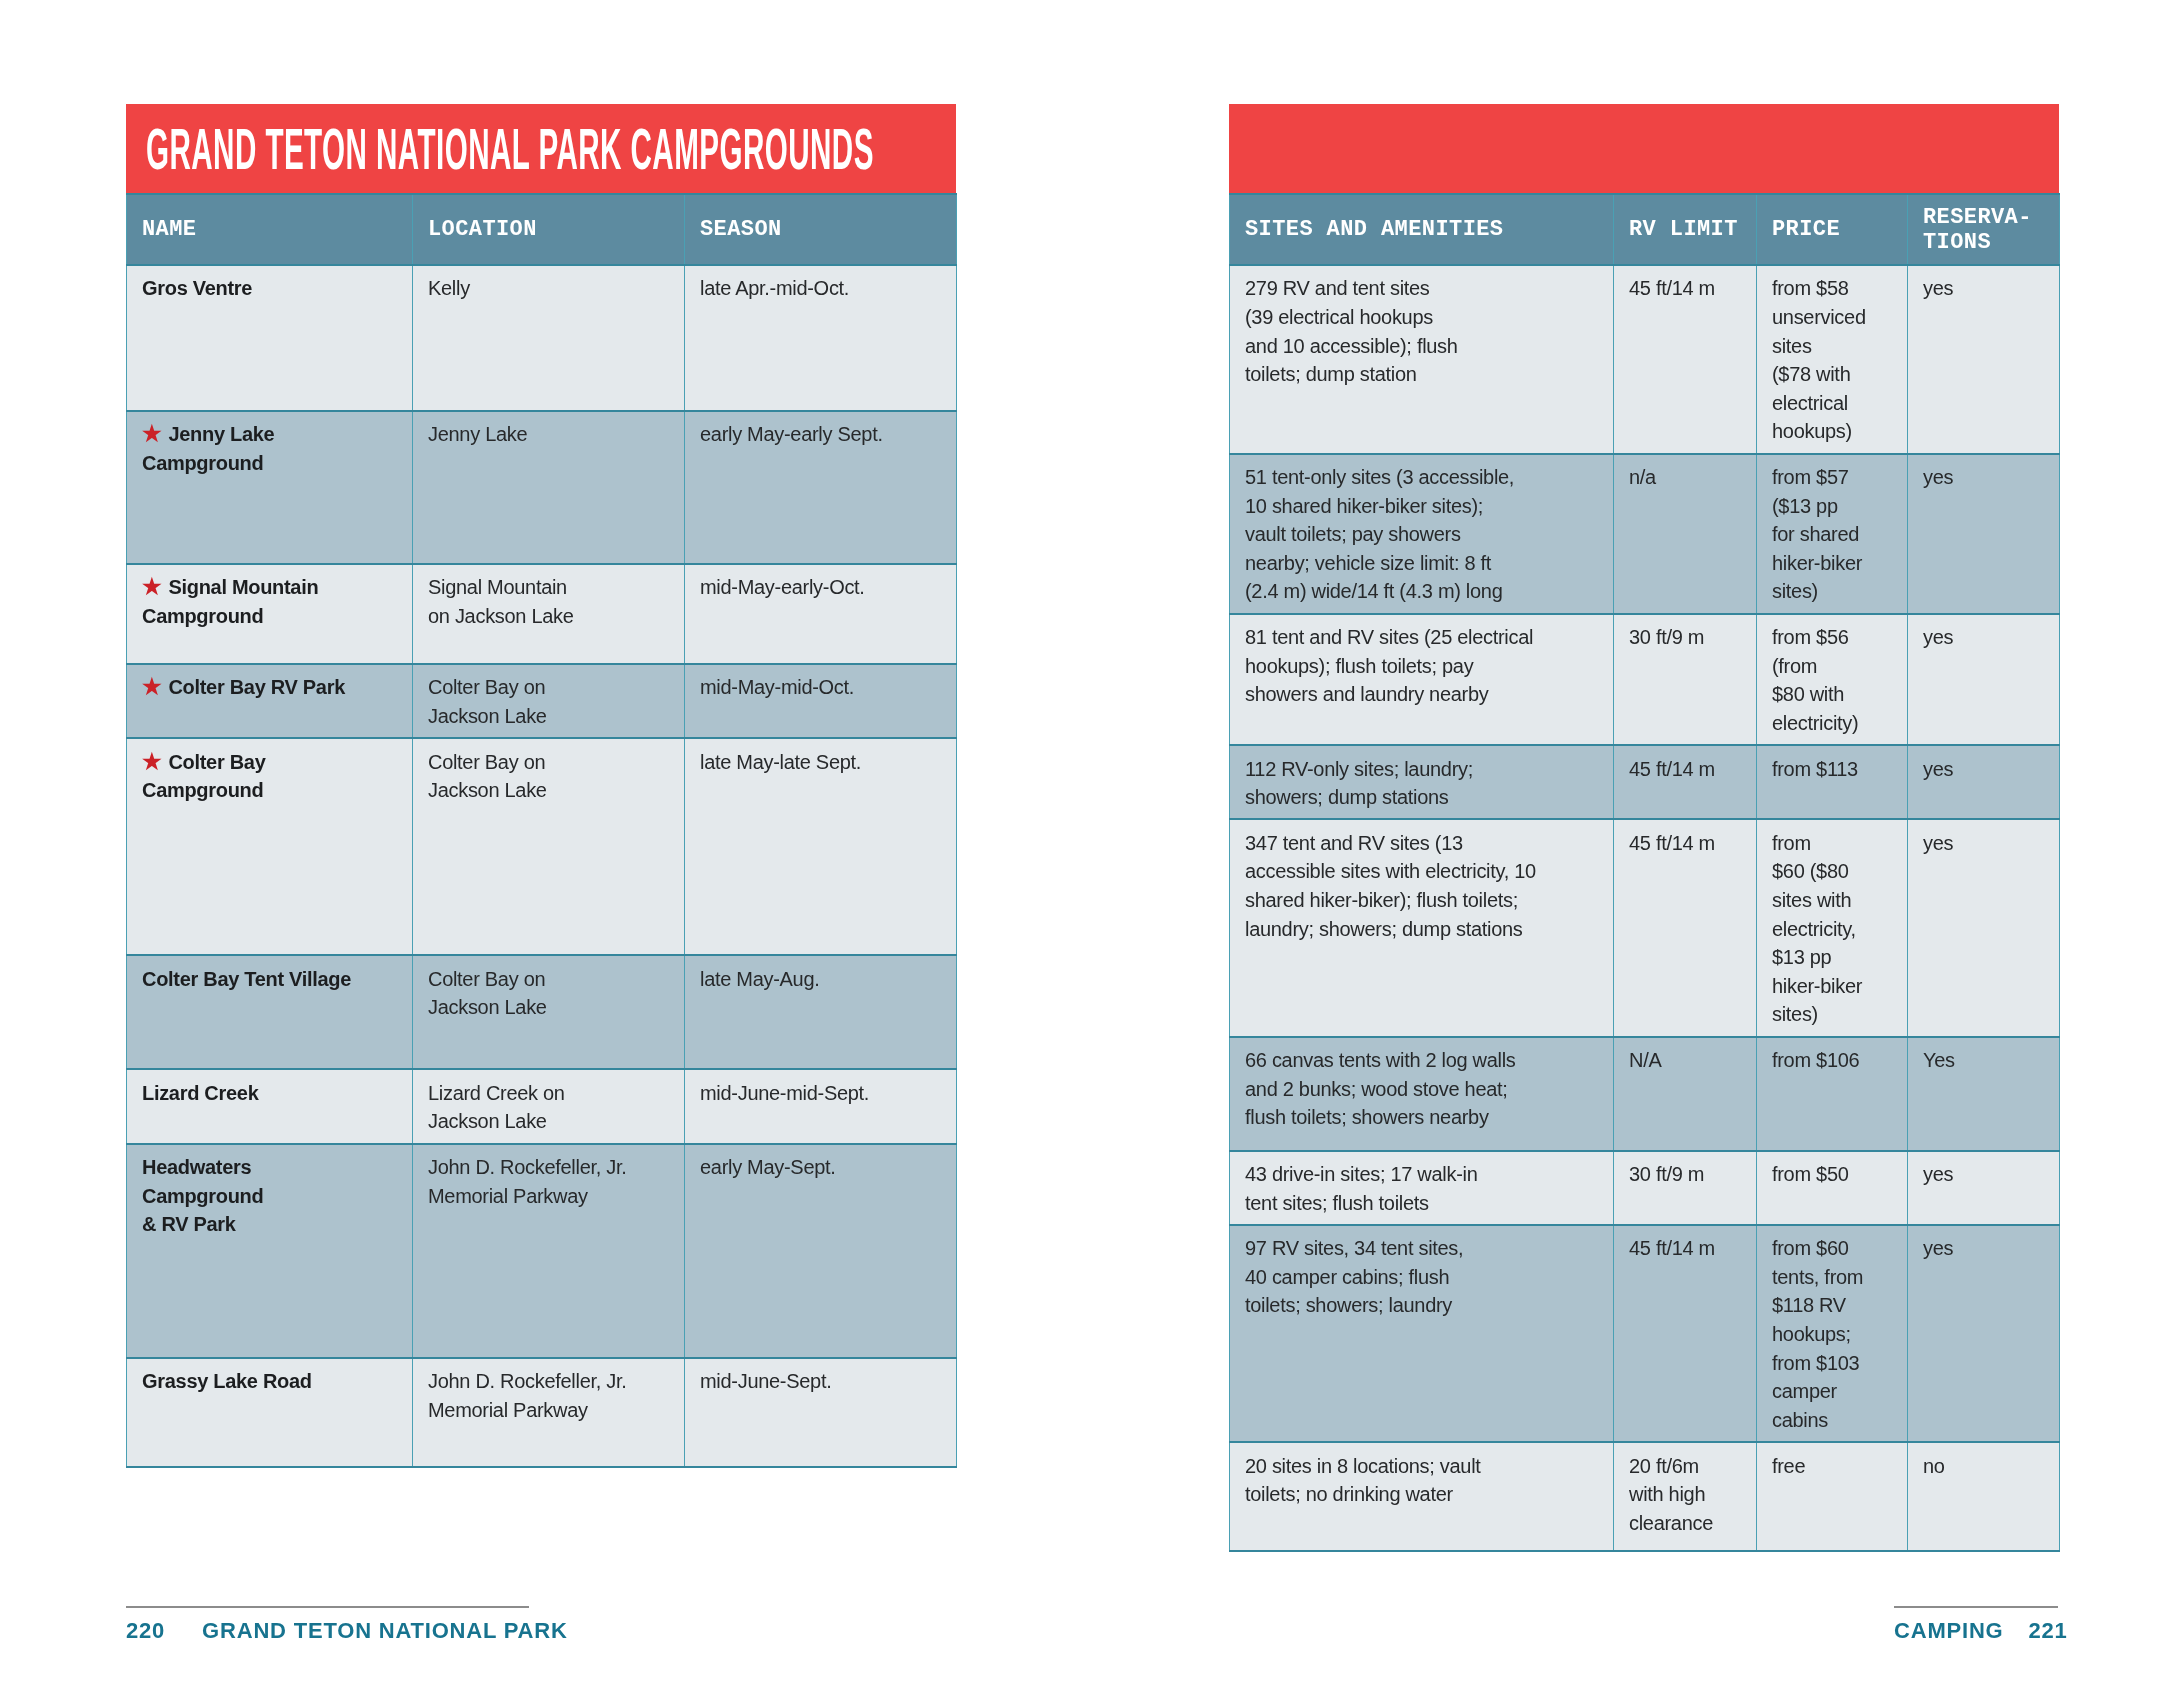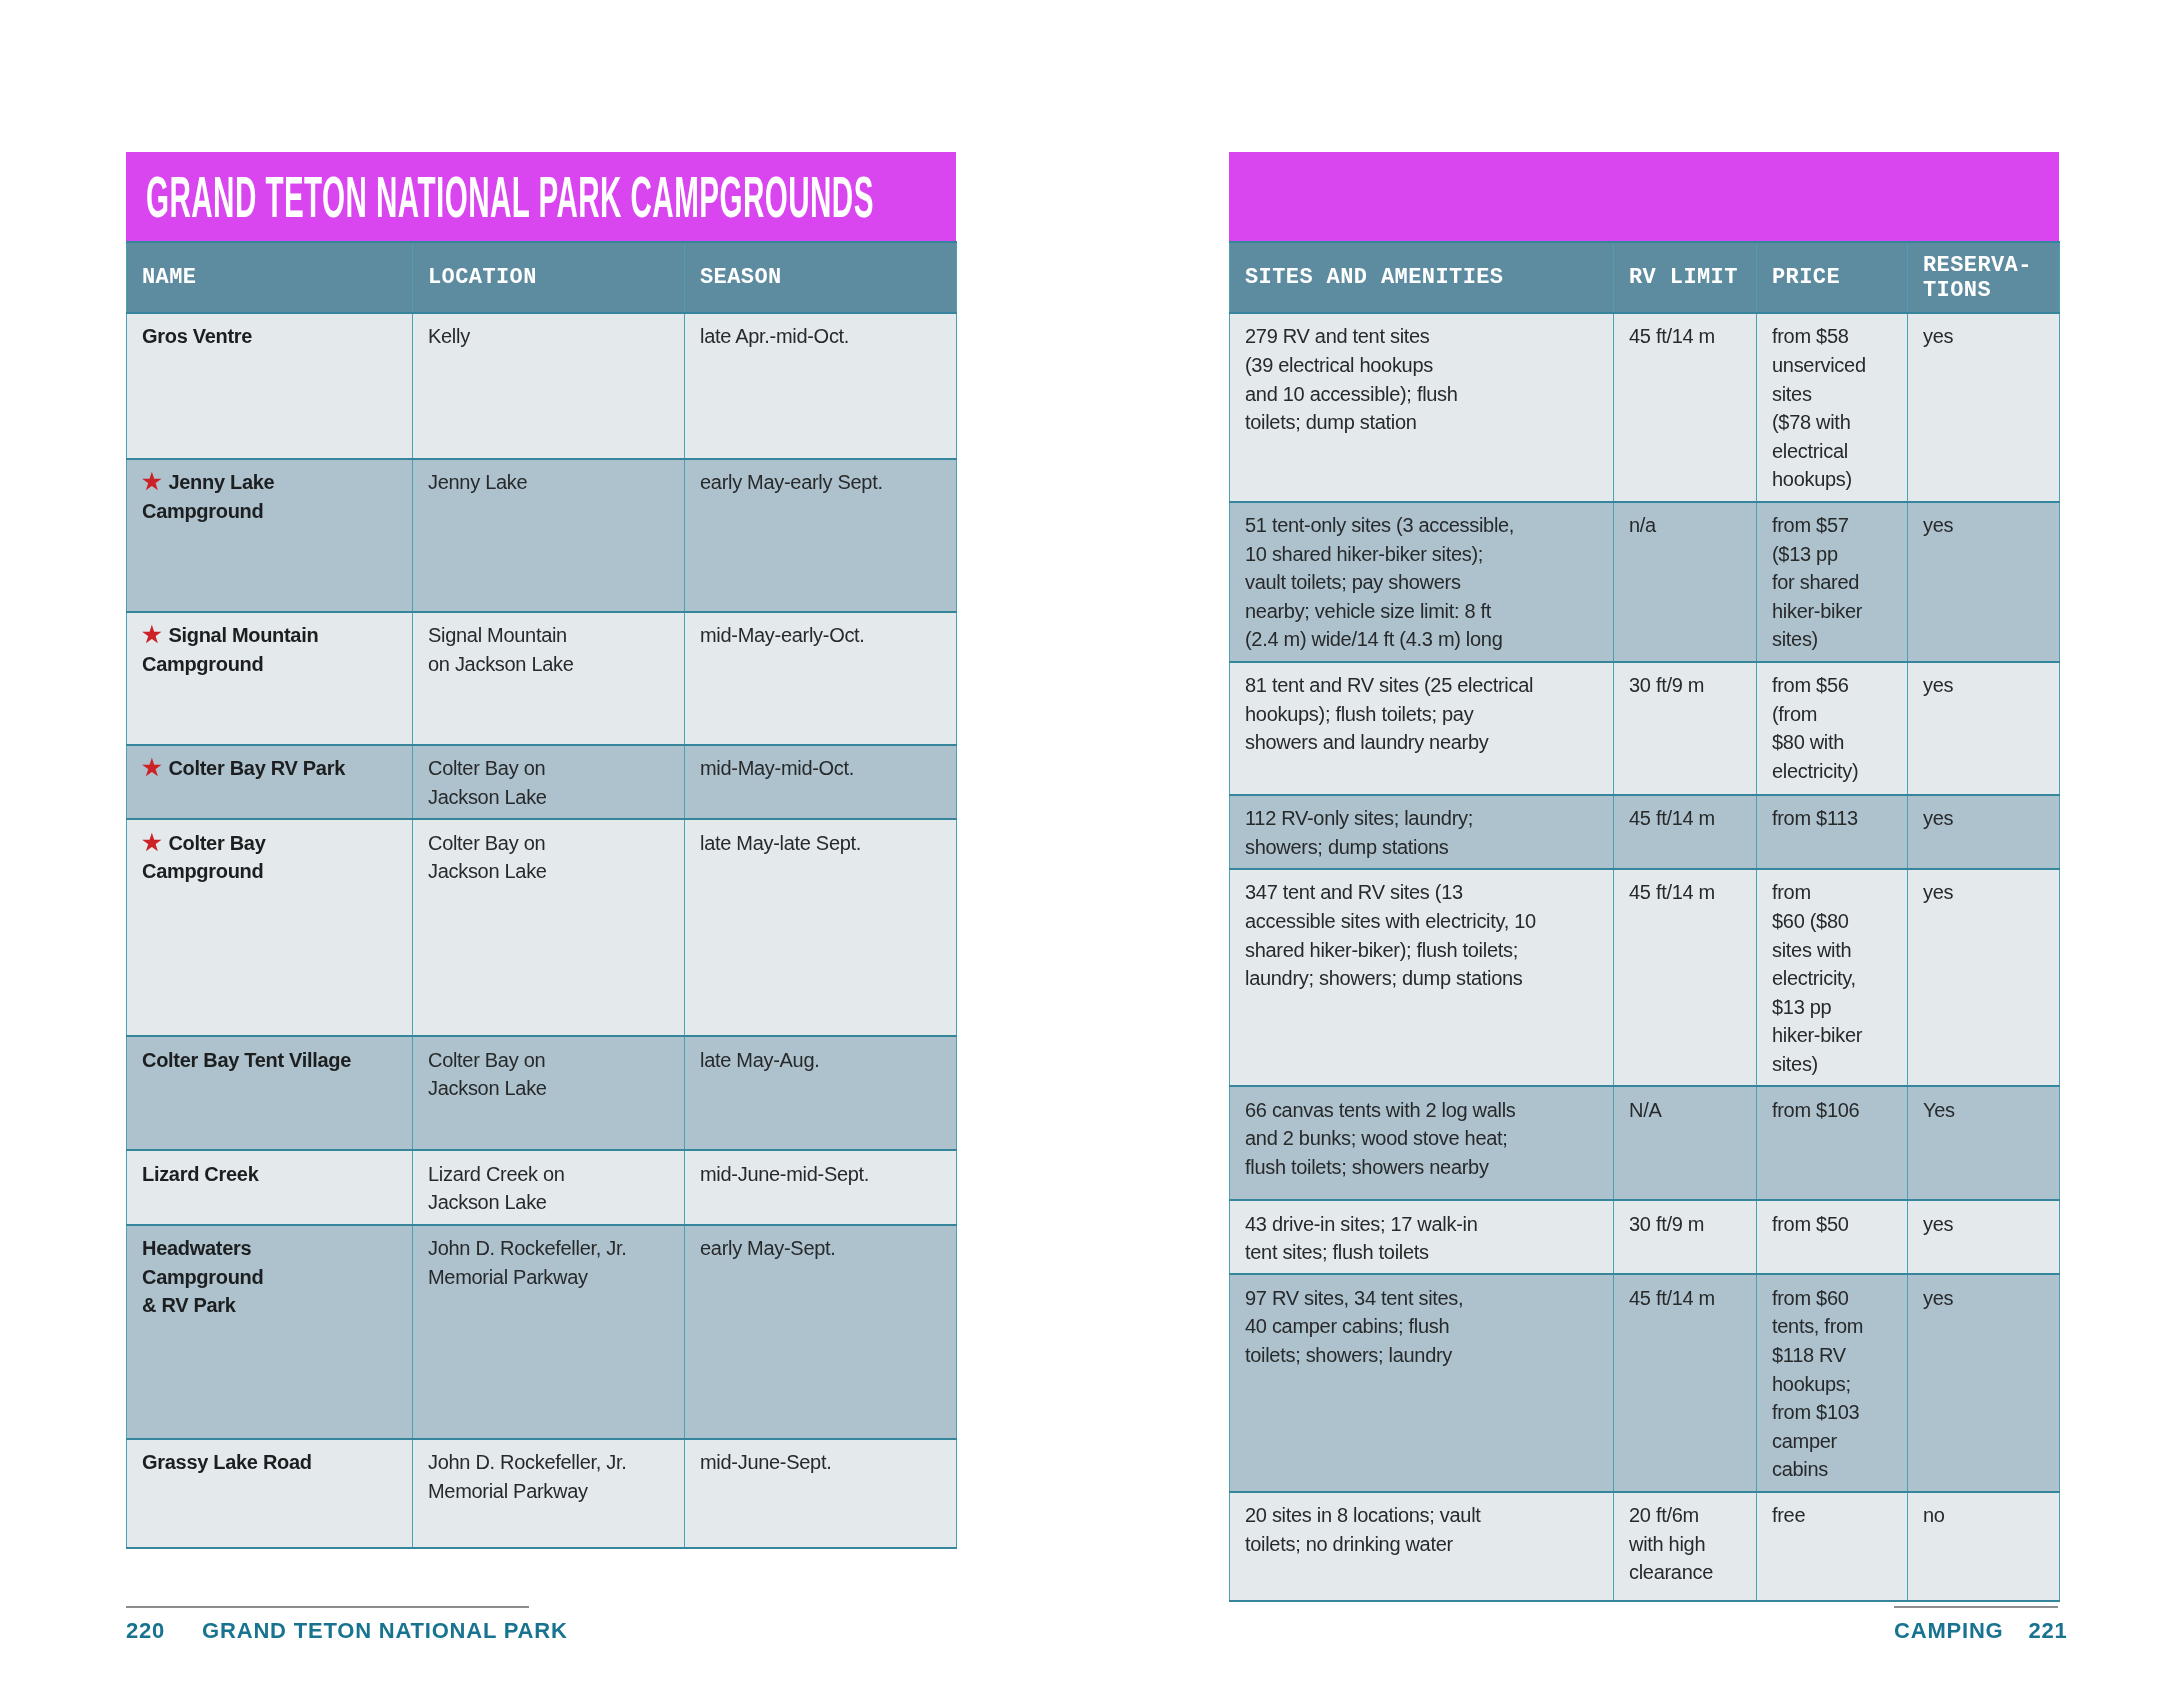--- a/index.html
+++ b/index.html
@@ -5,22 +5,22 @@
   html,body{margin:0;padding:0;}
   body{
     width:2183px;height:1701px;position:relative;background:#ffffff;
     font-family:"Liberation Sans",sans-serif;color:#27292b;
     -webkit-font-smoothing:antialiased;
   }
   .panel{position:absolute;width:830px;}
   .panel.left{left:126px;top:104px;}
   .panel.right{left:1229px;top:104px;}
   .title-bar{
-    height:89px;background:#d946ef;overflow:hidden;
-    display:flex;align-items:center;padding-left:20px;box-sizing:border-box;margin-top:48px;
+    height:89px;background:#ef4444;overflow:hidden;
+    display:flex;align-items:center;padding-left:20px;box-sizing:border-box;
   }
   .title-text{
     color:#ffffff;font-weight:bold;font-size:57px;letter-spacing:0.8px;
     transform:scaleX(0.52);transform-origin:left center;white-space:nowrap;
   }
   table.grid{border-collapse:collapse;table-layout:fixed;width:830px;}
   table.grid th,table.grid td{
     border-left:1.7px solid #4aa0b4;border-right:1.7px solid #4aa0b4;
     border-top:2.5px solid #35869c;border-bottom:2.5px solid #35869c;
     vertical-align:top;text-align:left;box-sizing:border-box;
@@ -30,21 +30,21 @@
   }
   table.grid th{
     height:71px;background:#5d8ba0;color:#ffffff;
     font-size:22px;font-weight:bold;letter-spacing:0.4px;line-height:25px;
     vertical-align:middle;padding-top:0;padding-bottom:0;white-space:pre-line;font-family:Liberation Mono, monospace;
   }
   tr.light td{background:#e4e9ec;}
   tr.dark td{background:#adc2cd;}
   td.name-cell{font-weight:bold;color:#1c1e20;letter-spacing:-0.7px;}
   .star{color:#cb2127;margin-right:6.7px;font-size:22px;letter-spacing:0;}
-  .rh1 td{height:146px;} .rh2 td{height:153px;} .rh3 td{height:133px;}
+  .rh1 td{height:146px;} .rh2 td{height:153px;} .rh3 td{height:100px;}
   .rh4 td{height:65px;}  .rh5 td{height:217px;} .rh6 td{height:114px;}
   .rh7 td{height:72px;}  .rh8 td{height:214px;} .rh9 td{height:109px;margin-top:34px;}
   .footer{position:absolute;top:1606px;}
   .footer .rule{height:1.7px;background:#8c8c8c;margin-bottom:10px;}
   .footer .ftext{
     color:#17738f;font-weight:bold;font-size:22px;letter-spacing:0.8px;white-space:nowrap;
   }
   .footer.fleft{left:126px;width:403px;}
   .footer.fright{left:1894px;width:164px;text-align:right;}
   .fgap{display:inline-block;width:37px;}

